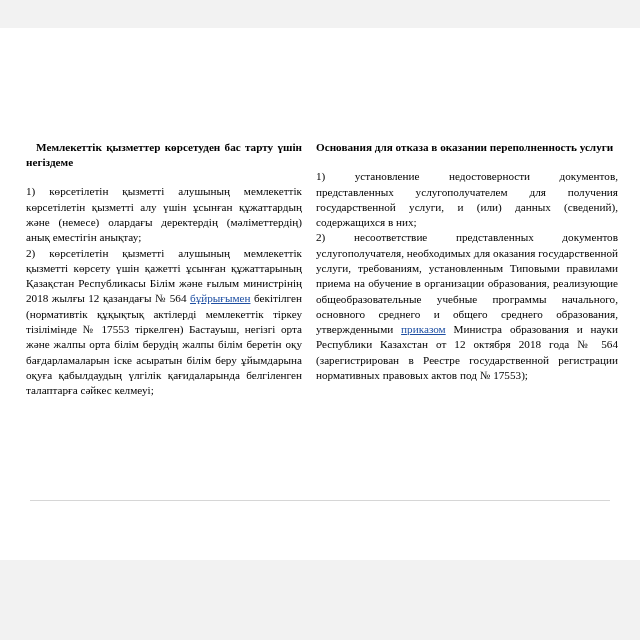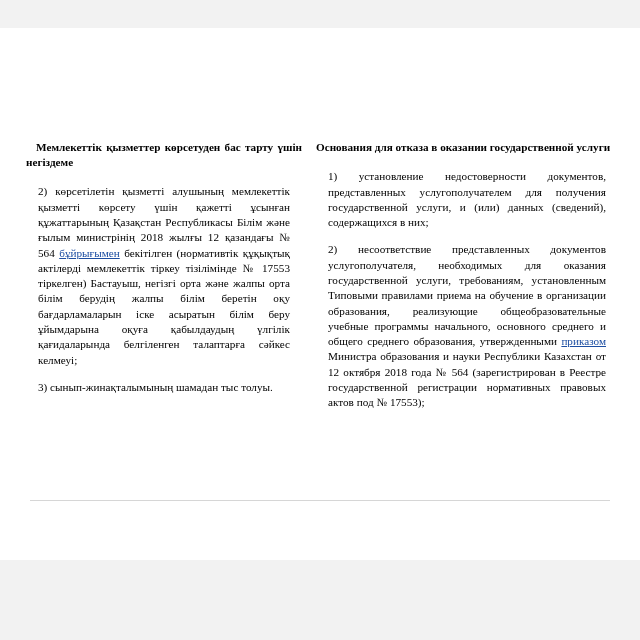--- a/index.html
+++ b/index.html
@@ -81,21 +81,21 @@
     line-height: 15.2px;
     margin: 0 0 14px 0;
     text-align: justify;
   }
   .heading-left {
     text-indent: 10px;
   }
   p.para {
     font-size: 11.2px;
     line-height: 15.3px;
-    margin: 12px;
+    margin: 0;
     text-align: justify;
     text-justify: inter-word;
   }
   .link {
     color: #1d4ea2;
   }
 </style>
 </head>
 <body>
 
@@ -104,28 +104,28 @@
   <div class="bar-top"></div>
   <div class="bar-bottom"></div>
 
   <div class="content">
 
     <div class="columns">
 
       <div class="col col-left">
         <div class="heading heading-left">Мемлекеттік қызметтер көрсетуден бас тарту үшін негіздеме</div>
 
+        <p class="para"><span>1) көрсетілетін қызметті алушының мемлекеттік көрсетілетін қызметті алу үшін ұсынған құжаттардың және (немесе) олардағы деректердің (мәліметтердің) анық еместігін анықтау;</span></p>
 
         <p class="para"><span>2) көрсетілетін қызметті алушының мемлекеттік қызметті көрсету үшін қажетті ұсынған құжаттарының Қазақстан Республикасы Білім және ғылым министрінің 2018 жылғы 12 қазандағы № 564 </span><a class="link" href="#">бұйрығымен</a><span> бекітілген (нормативтік құқықтық актілерді мемлекеттік тіркеу тізілімінде № 17553 тіркелген) Бастауыш, негізгі орта және жалпы орта білім берудің жалпы білім беретін оқу бағдарламаларын іске асыратын білім беру ұйымдарына оқуға қабылдаудың үлгілік қағидаларында белгіленген талаптарға сәйкес келмеуі;</span></p>
 
-        <p class="para"><span>3) сынып-жинақталымының шамадан тыс толуы.</span></p>
       </div>
 
       <div class="col col-right">
-        <div class="heading">Основания для отказа в оказании государственной услуги</div>
+        <div class="heading">Основания для отказа в оказании переполненность услуги</div>
 
         <p class="para"><span>1) установление недостоверности документов, представленных услугополучателем для получения государственной услуги, и (или) данных (сведений), содержащихся в них;</span></p>
 
         <p class="para"><span>2) несоответствие представленных документов услугополучателя, необходимых для оказания государственной услуги, требованиям, установленным Типовыми правилами приема на обучение в организации образования, реализующие общеобразовательные учебные программы начального, основного среднего и общего среднего образования, утвержденными </span><a class="link" href="#">приказом</a><span> Министра образования и науки Республики Казахстан от 12 октября 2018 года № 564 (зарегистрирован в Реестре государственной регистрации нормативных правовых актов под № 17553);</span></p>
 
       </div>
 
     </div>
 
     <div class="divider"></div>

